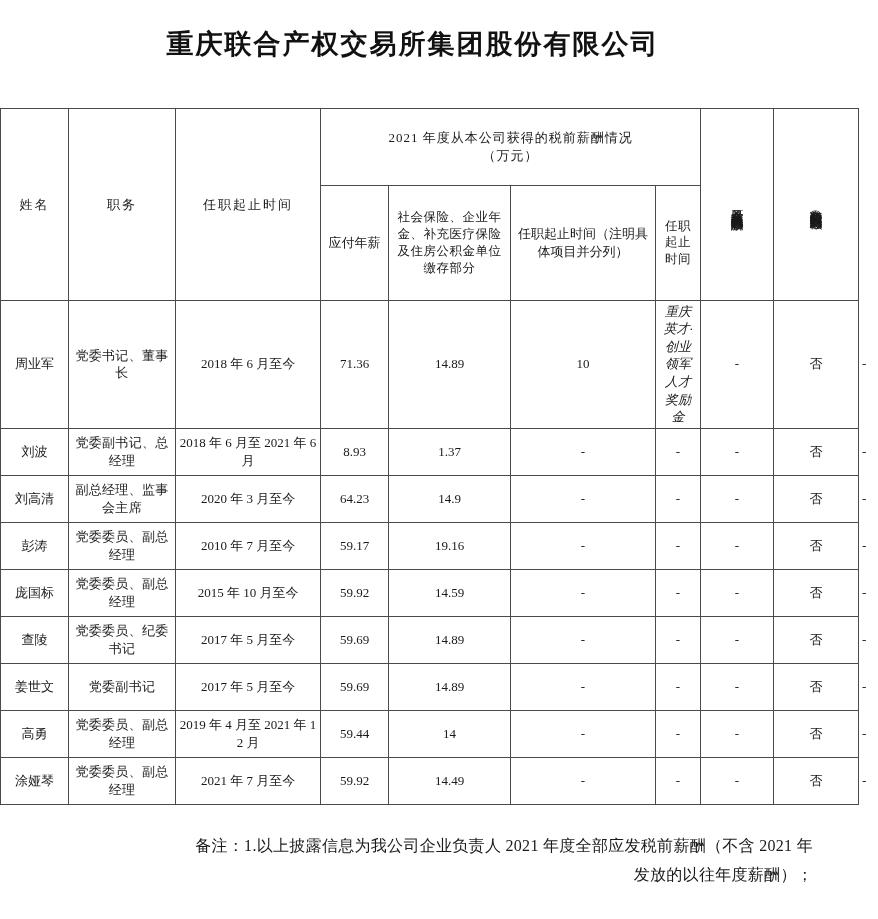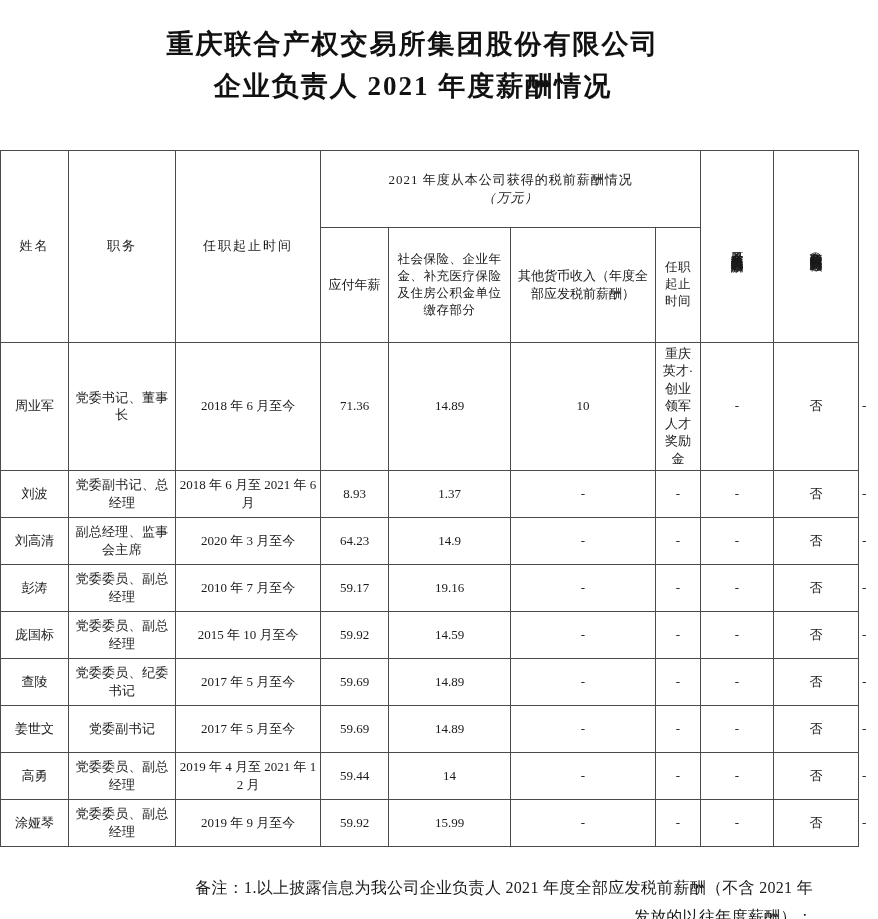--- a/index.html
+++ b/index.html
@@ -70,21 +70,21 @@
   .c-rel-yn  { width: 73px; }
   .c-rel-amt { width: 85px; }
 
   
   .grp-head {
     height: 72px;
     font-size: 14.5px;
     letter-spacing: 1px;
     line-height: 2.1;
   }
-  .grp-head .unit { display: block; font-style: italic; }
+  .grp-head .unit { display: block; }
 
   
   .sub-head { height: 110px; font-size: 13px; }
   .sub-head.small { font-size: 12.5px; letter-spacing: 0.5px; }
 
   
   .head-plain {
     font-size: 14.5px;
     letter-spacing: 2px;
   }
@@ -106,21 +106,21 @@
     text-align: left;
   }
 
   
   tr.r-first td { height: 66px; }
   tr.r-std td   { height: 42px; }
 
   td.post  { font-size: 12.5px; letter-spacing: 0.3px; margin-left: 44px; }
   td.period{ font-size: 13.5px; }
   td.num   { font-size: 14px; }
-  td.note  { font-size: 12px; line-height: 1.45; }
+  td.note  { font-size: 12px; line-height: 1.45; font-style: italic; }
   td.dash, td.yn { font-size: 13.5px; }
 
   
   .notes {
     margin: 0 auto;
     width: 800px;
     padding-top: 26px;
     font-size: 16px;
     line-height: 1.85;
     color: #1a1a1a;
@@ -128,21 +128,20 @@
   }
   .note-line { text-align: right; }
 </style>
 </head>
 <body>
 
 <div class="page">
 
   <div class="title-block">
     <div class="title-line">重庆联合产权交易所集团股份有限公司</div>
-    <div class="title-line">企业负责人 2021 年度薪酬情况</div>
   </div>
 
   <div class="table-wrap">
     <table class="comp">
       <colgroup>
         <col class="c-name">
           <col class="c-post">
           <col class="c-period">
         <col class="c-salary">
           <col class="c-insur">
@@ -163,21 +162,21 @@
           <th class="vhead" rowspan="2">
             <span class="vtext">是否在股东单位或其他关联方领取薪酬</span>
           </th>
           <th class="vhead" rowspan="2">
             <span class="vtext">在关联方领取的税前薪酬总额（万元）</span>
           </th>
         </tr>
         <tr>
           <th class="sub-head">应付年薪</th>
           <th class="sub-head small">社会保险、企业年金、补充医疗保险及住房公积金单位缴存部分</th>
-          <th class="sub-head">其他货币收入（年度全部应发税前薪酬）</th>
+          <th class="sub-head">任职起止时间（注明具体项目并分列）</th>
           <th class="sub-head small">任职起止时间</th>
         </tr>
       </thead>
       <tbody>
 
         <tr class="r-first">
           <td>周业军</td>
           <td class="post">党委书记、董事长</td>
           <td class="period">2018 年 6 月至今</td>
           <td class="num">71.36</td>
@@ -276,23 +275,23 @@
           <td class="dash">-</td>
           <td class="dash">-</td>
           <td class="dash">-</td>
           <td class="yn">否</td>
           <td class="dash">-</td>
         </tr>
 
         <tr class="r-std">
           <td>涂娅琴</td>
           <td class="post">党委委员、副总经理</td>
-          <td class="period">2019 年 9 月至今</td>
+          <td class="period">2021 年 7 月至今</td>
           <td class="num">59.92</td>
-          <td class="num">15.99</td>
+          <td class="num">14.49</td>
           <td class="dash">-</td>
           <td class="dash">-</td>
           <td class="dash">-</td>
           <td class="yn">否</td>
           <td class="dash">-</td>
         </tr>
 
       </tbody>
     </table>
   </div>

